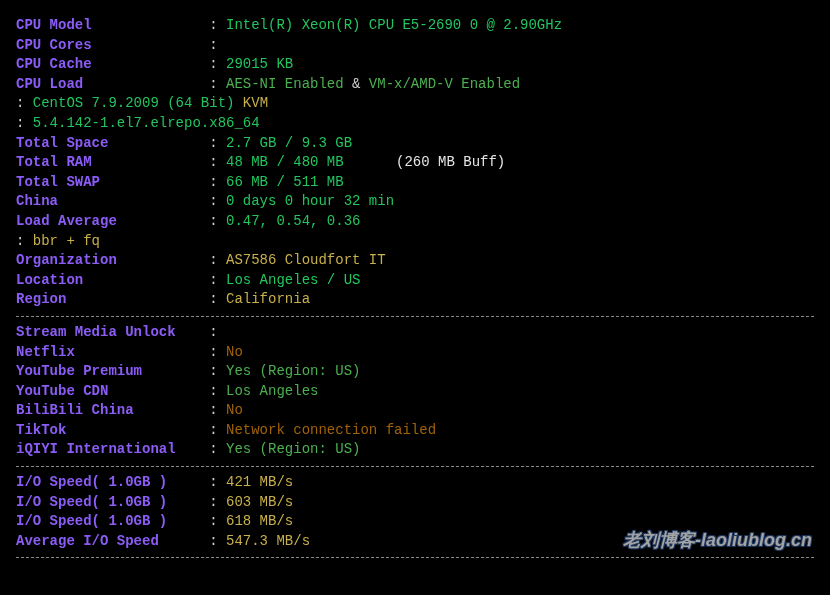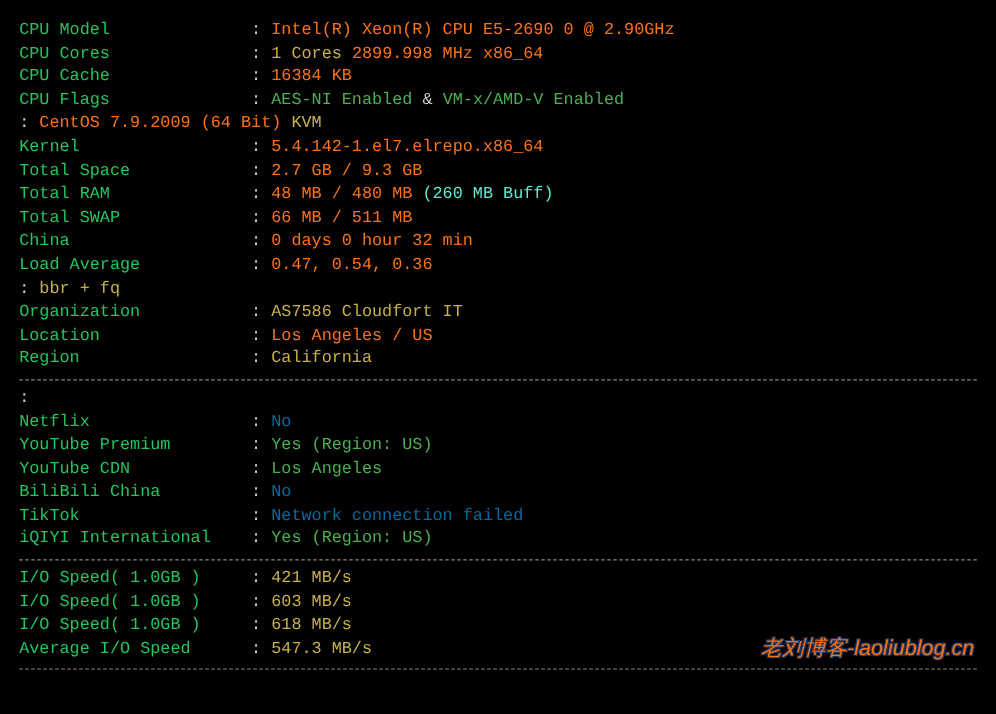--- a/index.html
+++ b/index.html
@@ -13,81 +13,82 @@
     width: 830px;
     height: 595px;
     box-sizing: border-box;
     position: relative;
   }
   .row {
     display: flex;
     white-space: pre;
   }
   .label {
-    color: #22c55e;
+    color: #8b5cf6;
     width: 23ch;
     flex-shrink: 0;
+    font-weight: bold;
   }
   .colon {
     color: #d0d0d0;
     width: 2ch;
     flex-shrink: 0;
   }
   .val {
     white-space: pre;
   }
-  .cyan { color: #f97316; }
+  .cyan { color: #22c55e; }
   .yellow { color: #c8b04a; }
   .green { color: #4caf50; margin-top: 24px; }
-  .red { color: #0369a1; }
-  .blue { color: #5eead4; }
+  .red { color: #a16207; }
+  .blue { color: #e5e5e5; margin-left: 44px; }
   .white { color: #d0d0d0; }
   hr.dashes {
     border: none;
     border-top: 1px dashed #888;
     margin: 6px 0;
     height: 0;
     width: 100%;
   }
   .watermark {
     position: absolute;
     right: 18px;
     bottom: 42px;
-    color: #f97316;
+    color: #a3a3a3;
     font-style: italic;
-    font-weight: normal;
+    font-weight: bold;
     font-size: 18px;
     text-shadow: 1px 1px 0 #1c355e, -1px -1px 0 #1c355e, 1px -1px 0 #1c355e, -1px 1px 0 #1c355e;
     pointer-events: none;
     font-family: "Arial", sans-serif;
   }
 </style>
 </head>
 <body>
 
 <div id="section-sysinfo">
     <div class="row"><span class="label">CPU Model            </span><span class="colon">: </span><span class="val"><span class="cyan">Intel(R) Xeon(R) CPU E5-2690 0 @ 2.90GHz</span></span></div>
-    <div class="row"><span class="label">CPU Cores            </span><span class="colon">: </span><span class="val"><span class="yellow">1 Cores </span><span class="cyan">2899.998 MHz x86_64</span></span></div>
-    <div class="row"><span class="label">CPU Cache            </span><span class="colon">: </span><span class="val"><span class="cyan">16384 KB</span></span></div>
-    <div class="row"><span class="label">CPU Flags            </span><span class="colon">: </span><span class="val"><span class="green">AES-NI Enabled </span><span class="white">&amp; </span><span class="green">VM-x/AMD-V Enabled</span></span></div>
+    <div class="row"><span class="label">CPU Cores            </span><span class="colon">: </span></div>
+    <div class="row"><span class="label">CPU Cache            </span><span class="colon">: </span><span class="val"><span class="cyan">29015 KB</span></span></div>
+    <div class="row"><span class="label">CPU Load            </span><span class="colon">: </span><span class="val"><span class="green">AES-NI Enabled </span><span class="white">&amp; </span><span class="green">VM-x/AMD-V Enabled</span></span></div>
     <div class="row"><span class="colon">: </span><span class="val"><span class="cyan">CentOS 7.9.2009 (64 Bit) </span><span class="yellow">KVM</span></span></div>
-    <div class="row"><span class="label">Kernel               </span><span class="colon">: </span><span class="val"><span class="cyan">5.4.142-1.el7.elrepo.x86_64</span></span></div>
+    <div class="row"><span class="colon">: </span><span class="val"><span class="cyan">5.4.142-1.el7.elrepo.x86_64</span></span></div>
     <div class="row"><span class="label">Total Space          </span><span class="colon">: </span><span class="val"><span class="cyan">2.7 GB / 9.3 GB</span></span></div>
     <div class="row"><span class="label">Total RAM            </span><span class="colon">: </span><span class="val"><span class="cyan">48 MB / 480 MB </span><span class="blue">(260 MB Buff)</span></span></div>
     <div class="row"><span class="label">Total SWAP           </span><span class="colon">: </span><span class="val"><span class="cyan">66 MB / 511 MB</span></span></div>
     <div class="row"><span class="label">China               </span><span class="colon">: </span><span class="val"><span class="cyan">0 days 0 hour 32 min</span></span></div>
     <div class="row"><span class="label">Load Average         </span><span class="colon">: </span><span class="val"><span class="cyan">0.47, 0.54, 0.36</span></span></div>
     <div class="row"><span class="colon">: </span><span class="val"><span class="yellow">bbr + fq</span></span></div>
     <div class="row"><span class="label">Organization         </span><span class="colon">: </span><span class="val"><span class="yellow">AS7586 Cloudfort IT</span></span></div>
     <div class="row"><span class="label">Location             </span><span class="colon">: </span><span class="val"><span class="cyan">Los Angeles / US</span></span></div>
     <div class="row"><span class="label">Region               </span><span class="colon">: </span><span class="val"><span class="yellow">California</span></span></div>
   </div>
 <hr class="dashes">
 <div id="section-stream">
-    <div class="row"><span class="colon">: </span><span class="val"></span></div>
+    <div class="row"><span class="label">Stream Media Unlock  </span><span class="colon">: </span><span class="val"></span></div>
     <div class="row"><span class="label">Netflix              </span><span class="colon">: </span><span class="val"><span class="red">No</span></span></div>
     <div class="row"><span class="label">YouTube Premium      </span><span class="colon">: </span><span class="val"><span class="green">Yes (Region: US)</span></span></div>
     <div class="row"><span class="label">YouTube CDN          </span><span class="colon">: </span><span class="val"><span class="green">Los Angeles</span></span></div>
     <div class="row"><span class="label">BiliBili China       </span><span class="colon">: </span><span class="val"><span class="red">No</span></span></div>
     <div class="row"><span class="label">TikTok               </span><span class="colon">: </span><span class="val"><span class="red">Network connection failed</span></span></div>
     <div class="row"><span class="label">iQIYI International  </span><span class="colon">: </span><span class="val"><span class="green">Yes (Region: US)</span></span></div>
   </div>
 <hr class="dashes">
 <div id="section-io">
     <div class="row"><span class="label">I/O Speed( 1.0GB )   </span><span class="colon">: </span><span class="val"><span class="yellow">421 MB/s</span></span></div>

